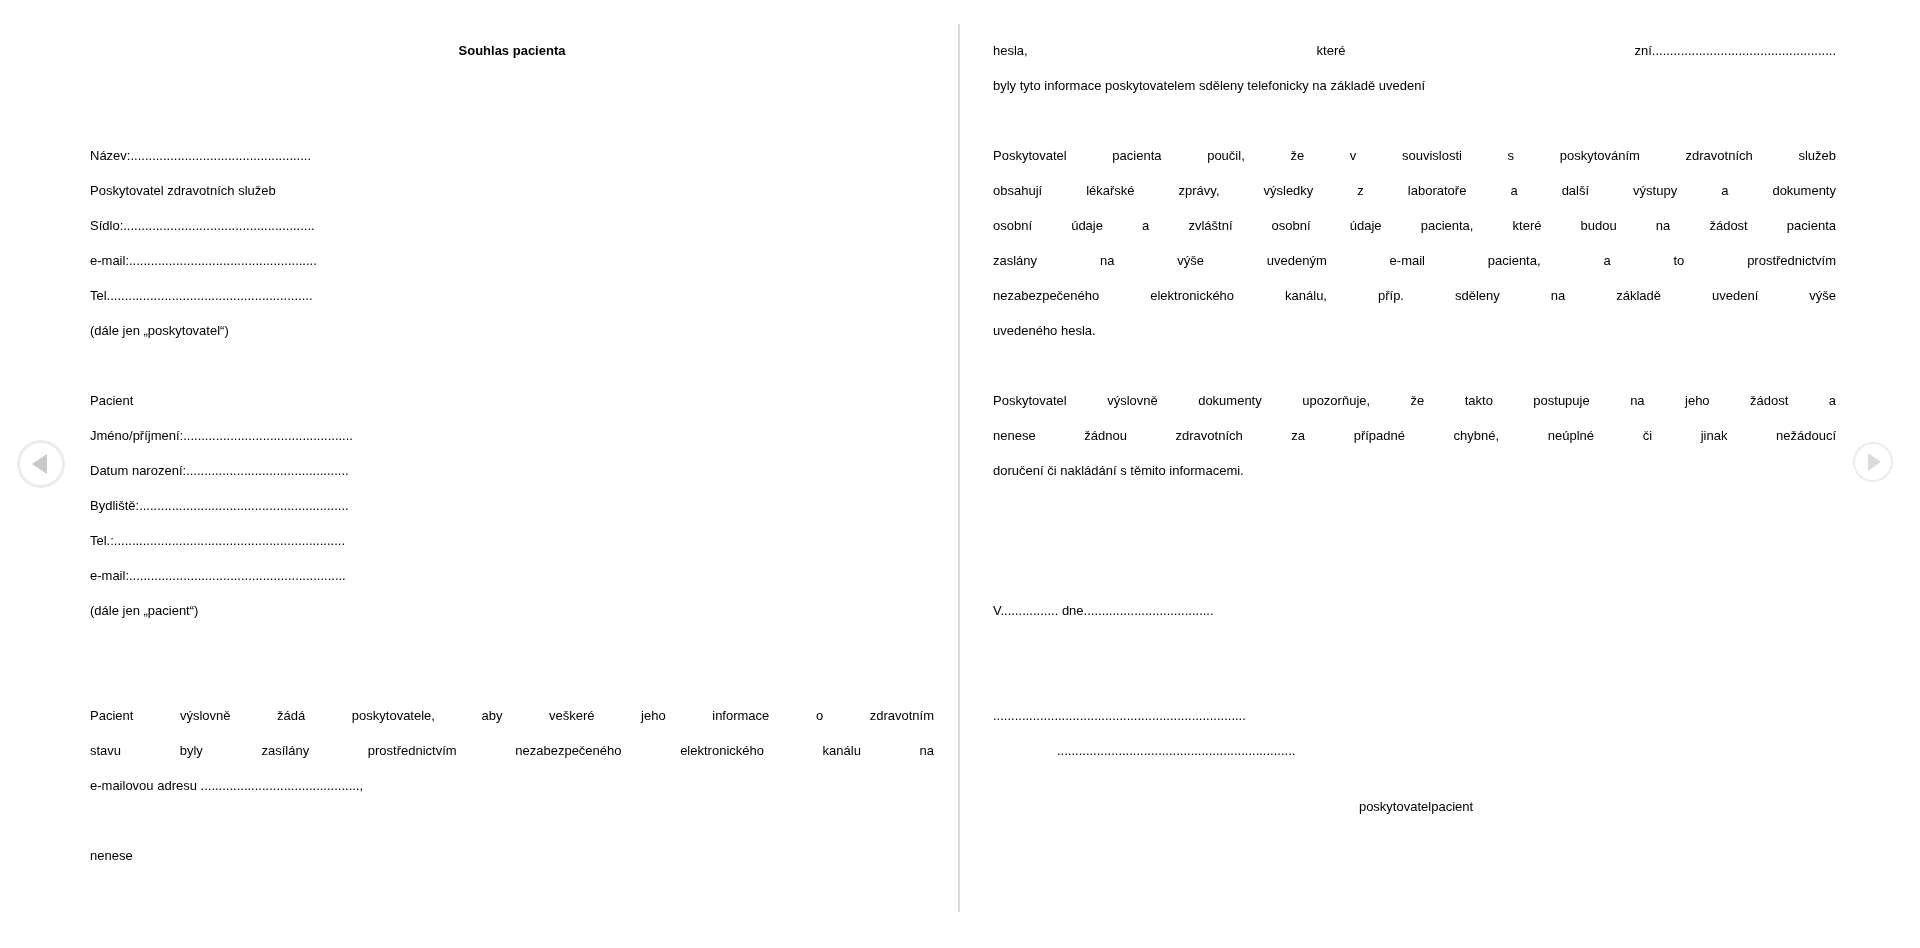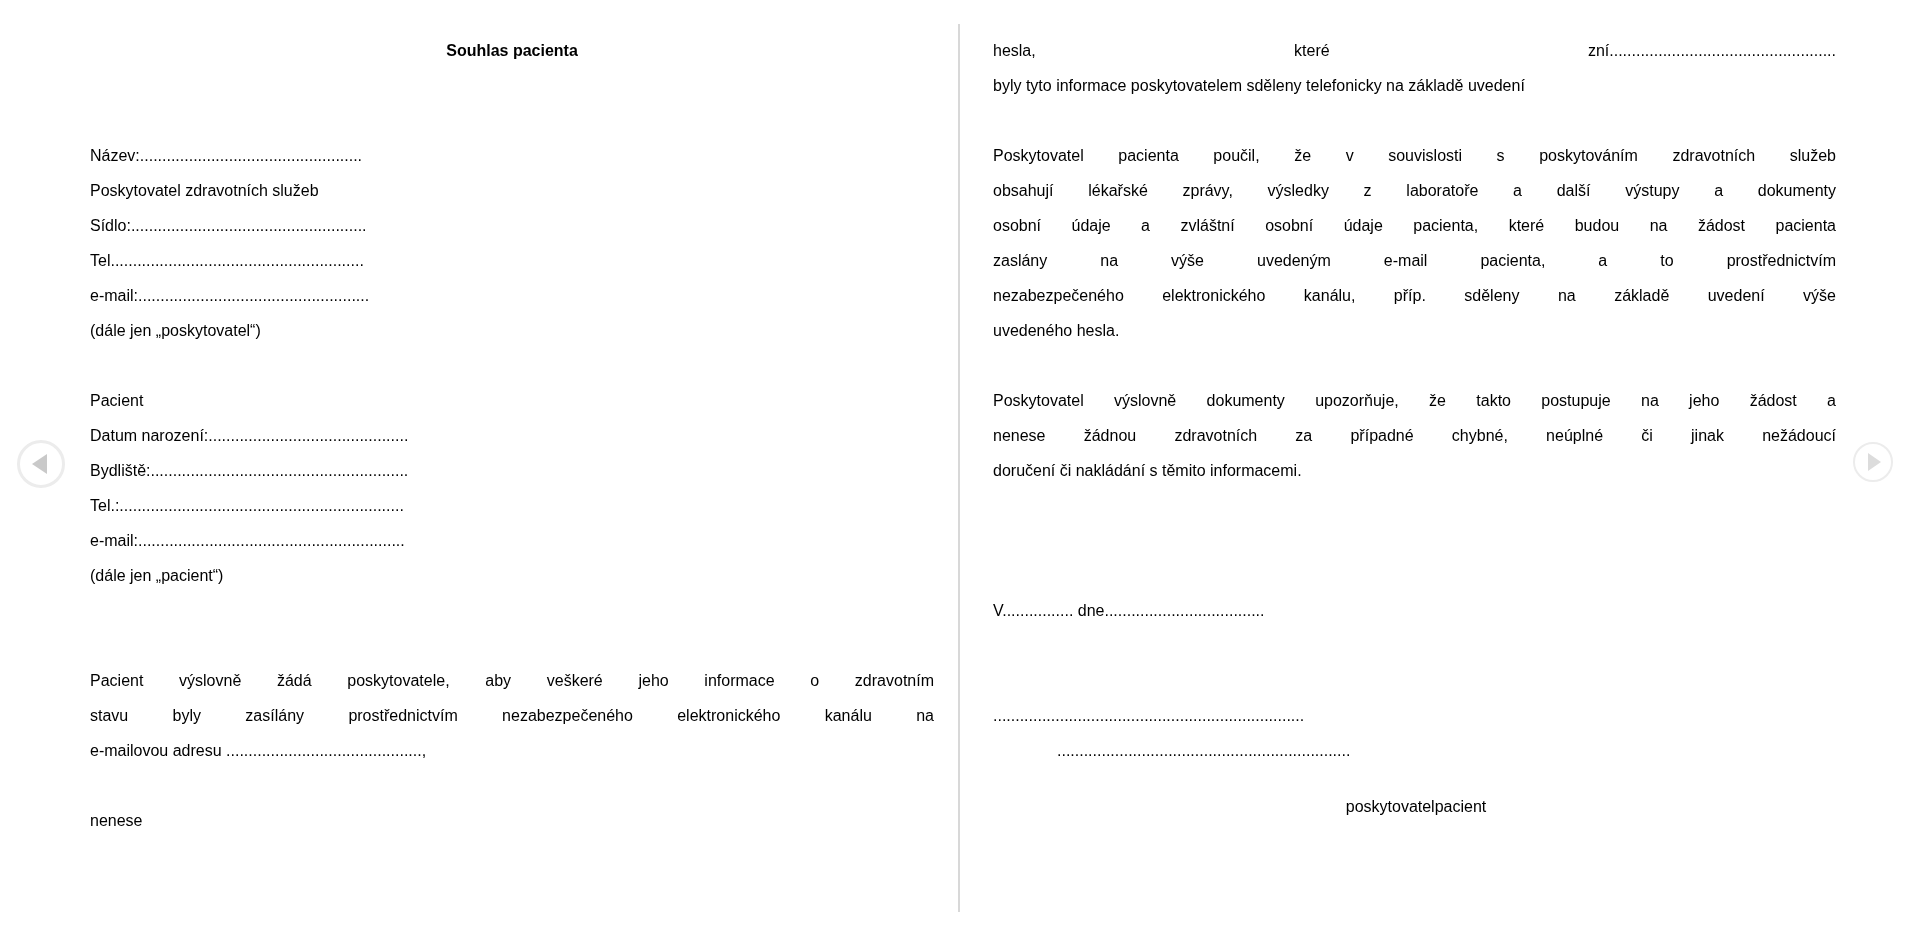--- a/index.html
+++ b/index.html
@@ -3,21 +3,21 @@
 <meta charset="utf-8">
 <title>Souhlas pacienta</title>
 <style>
   html,body{margin:0;padding:0;background:#fff;}
   .stage{
     position:relative;
     width:1920px;height:948px;
     background:var(--background,#ffffff);
     color:var(--text,#000000);
     font-family:"Liberation Sans","DejaVu Sans",sans-serif;
-    font-size:16px;
+    font-size:13px;
     line-height:35px;
     overflow:hidden;
   }
   .page{position:absolute;top:33px;}
   .page1{left:90px;width:844px;}
   .page2{left:993px;width:843px;}
   .doc-title{text-align:center;font-weight:bold;}
   .sp{height:35px;}
   .sp2{height:70px;}
   
@@ -52,27 +52,28 @@
 
 <div class="stage">
 
   <div class="page page1">
     <div class="doc-title">Souhlas pacienta</div>
     <div class="sp2"></div>
     <div class="plain">
         <div>Název:..................................................</div>
         <div>Poskytovatel zdravotních služeb</div>
         <div>Sídlo:.....................................................</div>
+        <div>e-mail:....................................................</div>
         <div>Tel.........................................................</div>
-        <div>e-mail:....................................................</div>
         <div>(dále jen „poskytovatel“)</div>
       </div>
     <div class="sp"></div>
     <div class="plain">
         <div>Pacient</div>
+        <div>Jméno/příjmení:...............................................</div>
         <div>Datum narození:.............................................</div>
         <div>Bydliště:..........................................................</div>
         <div>Tel.:................................................................</div>
         <div>e-mail:............................................................</div>
         <div>(dále jen „pacient“)</div>
       </div>
     <div class="sp2"></div>
     <div class="para">
         <div>Pacient výslovně žádá poskytovatele, aby veškeré jeho informace o zdravotním</div>
         <div>stavu byly zasílány prostřednictvím nezabezpečeného elektronického kanálu na</div>

